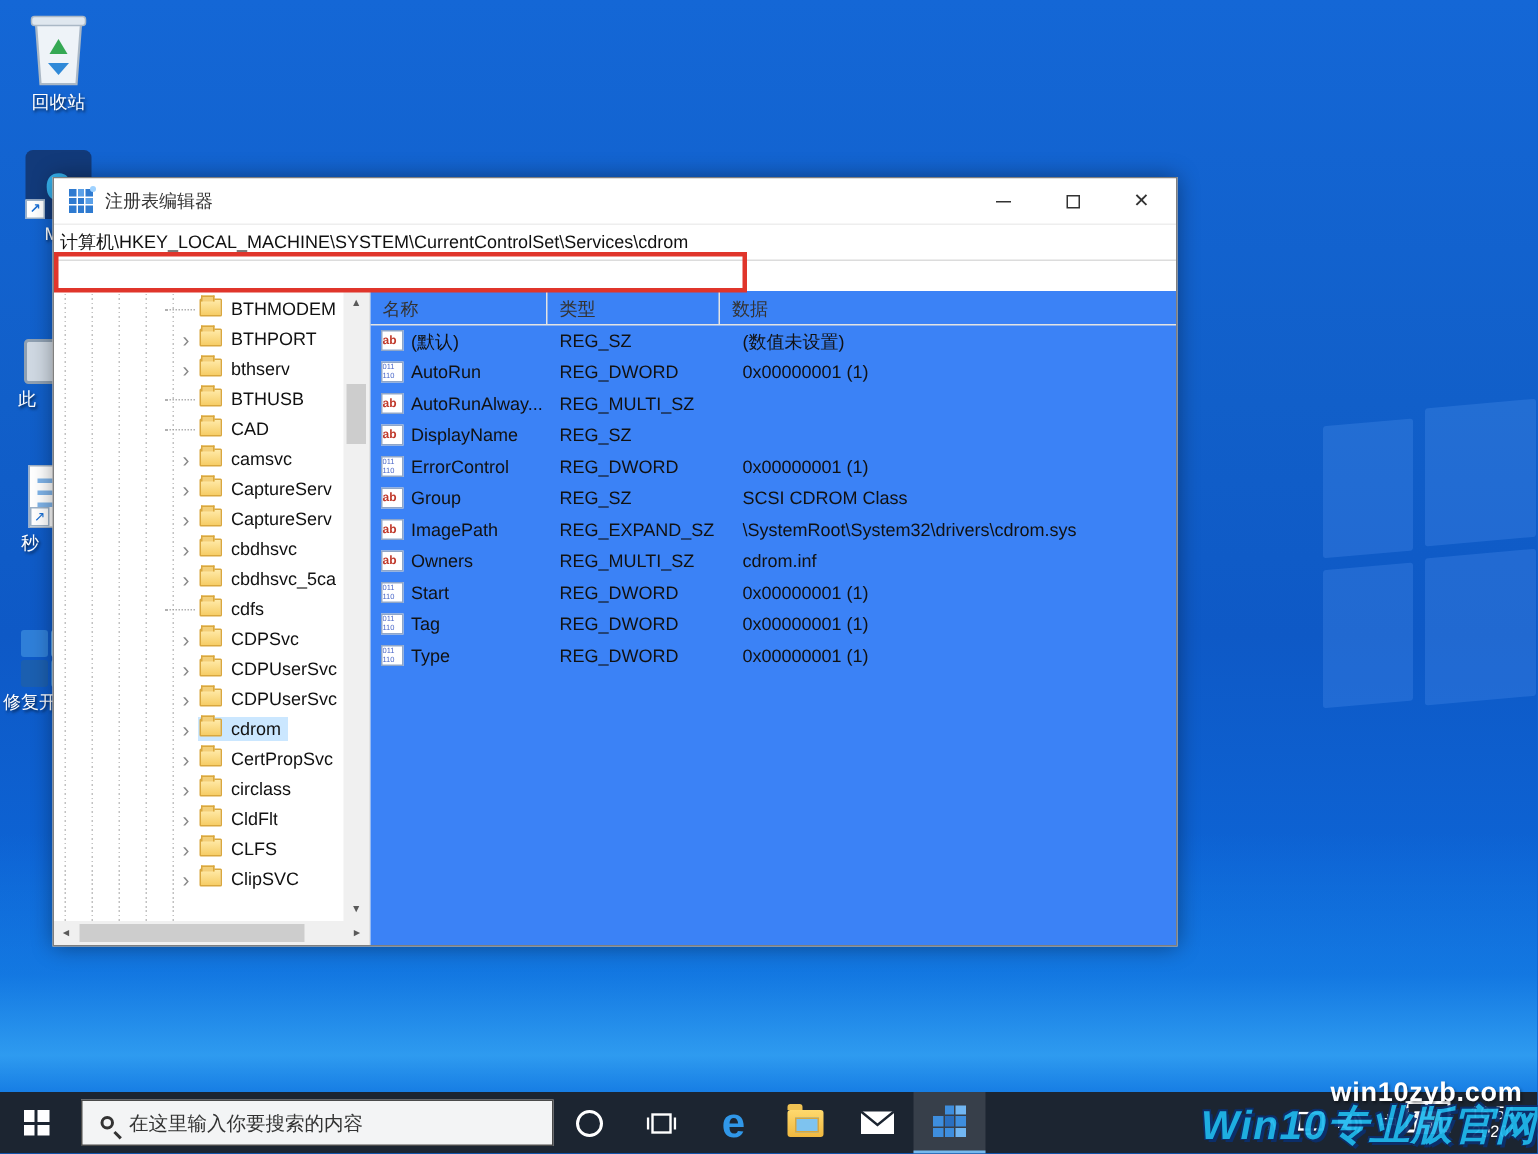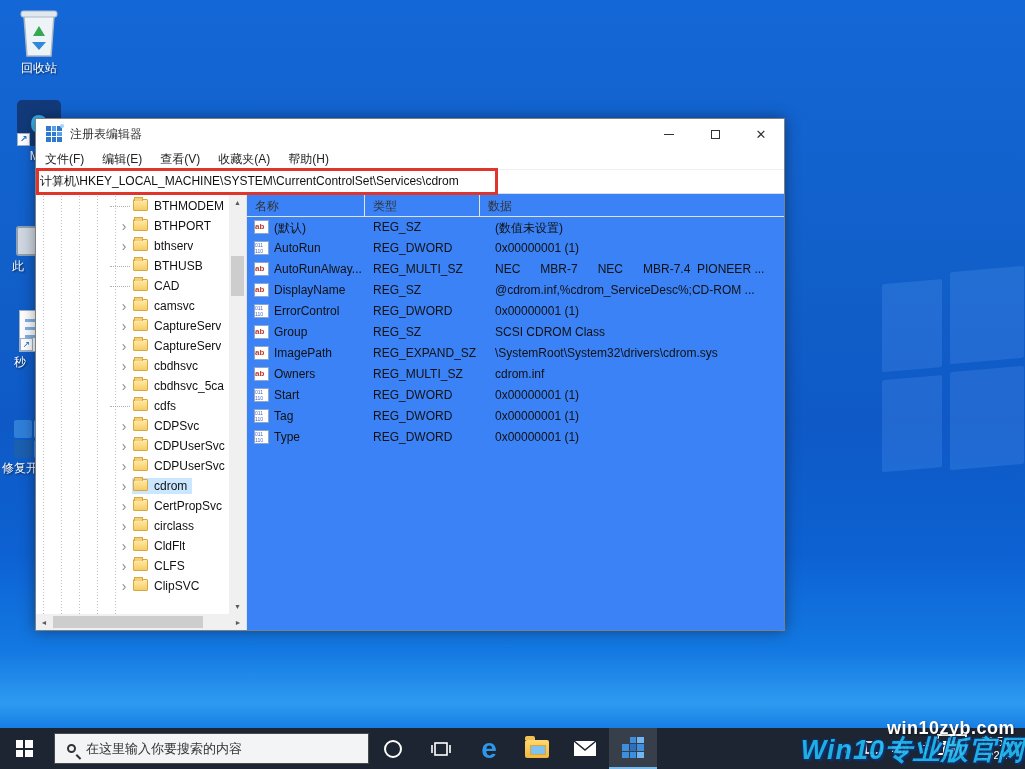--- a/index.html
+++ b/index.html
@@ -227,27 +227,20 @@
         </div>
       <div class="cap">
           <span class="glyph-max"></span>
         </div>
       <div class="cap">
           <span>✕</span>
         </div>
     </div>
   </div>
 
-  <div class="menubar">
-    <span class="menu-item">文件(F)</span>
-    <span class="menu-item">编辑(E)</span>
-    <span class="menu-item">查看(V)</span>
-    <span class="menu-item">收藏夹(A)</span>
-    <span class="menu-item">帮助(H)</span>
-  </div>
 
   <div class="addressbar">计算机\HKEY_LOCAL_MACHINE\SYSTEM\CurrentControlSet\Services\cdrom</div>
   <div class="redbox"></div>
 
   <div class="winbody">
 
     <div class="treepanel">
       <div class="treerows">
         <div class="dotline" style="left:7px;"></div>
         <div class="dotline" style="left:25px;"></div>
@@ -428,27 +421,25 @@
             <i>110</i>
           </span>
           <span class="vname">AutoRun</span>
           <span class="vtype">REG_DWORD</span>
           <span class="vdata">0x00000001 (1)</span>
         </div>
       <div class="vrow">
           <span class="vicon sz"><span>ab</span></span>
           <span class="vname">AutoRunAlway...</span>
           <span class="vtype">REG_MULTI_SZ</span>
-          <span class="vdata">NEC      MBR-7      NEC      MBR-7.4  PIONEER ...</span>
         </div>
       <div class="vrow">
           <span class="vicon sz"><span>ab</span></span>
           <span class="vname">DisplayName</span>
           <span class="vtype">REG_SZ</span>
-          <span class="vdata">@cdrom.inf,%cdrom_ServiceDesc%;CD-ROM ...</span>
         </div>
       <div class="vrow">
           <span class="vicon dw">
             <i>011</i>
             <i>110</i>
           </span>
           <span class="vname">ErrorControl</span>
           <span class="vtype">REG_DWORD</span>
           <span class="vdata">0x00000001 (1)</span>
         </div>

